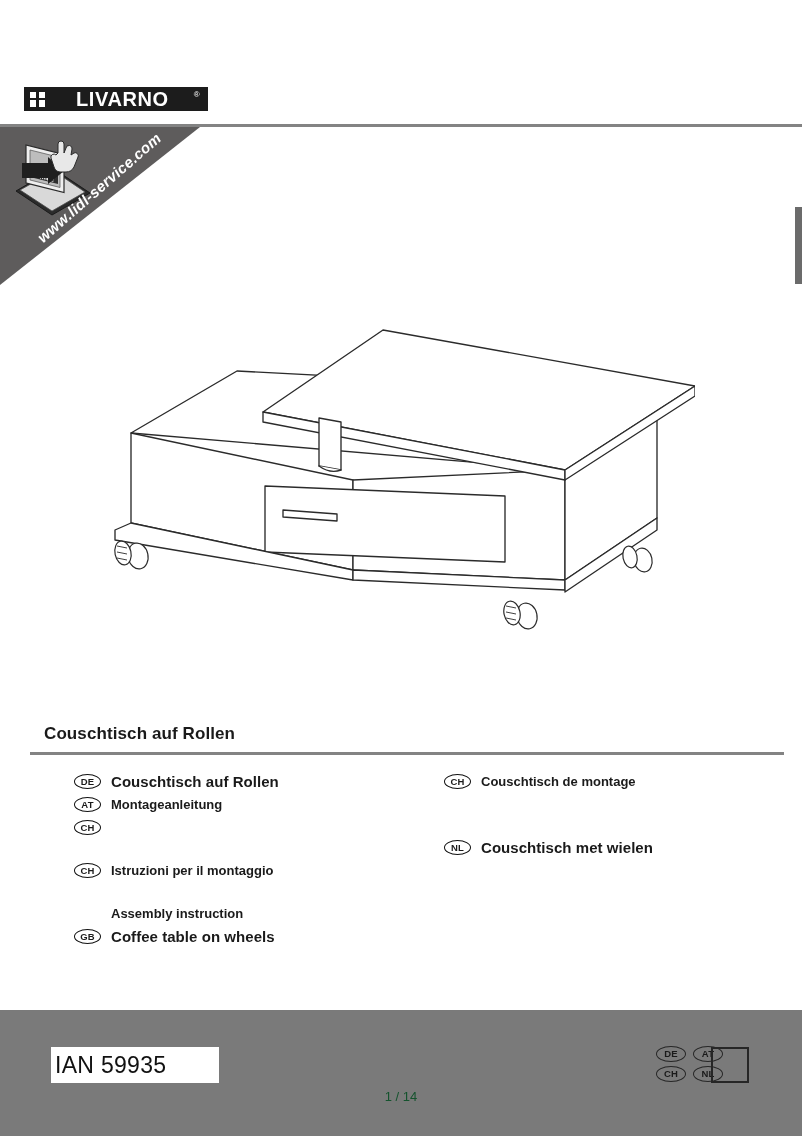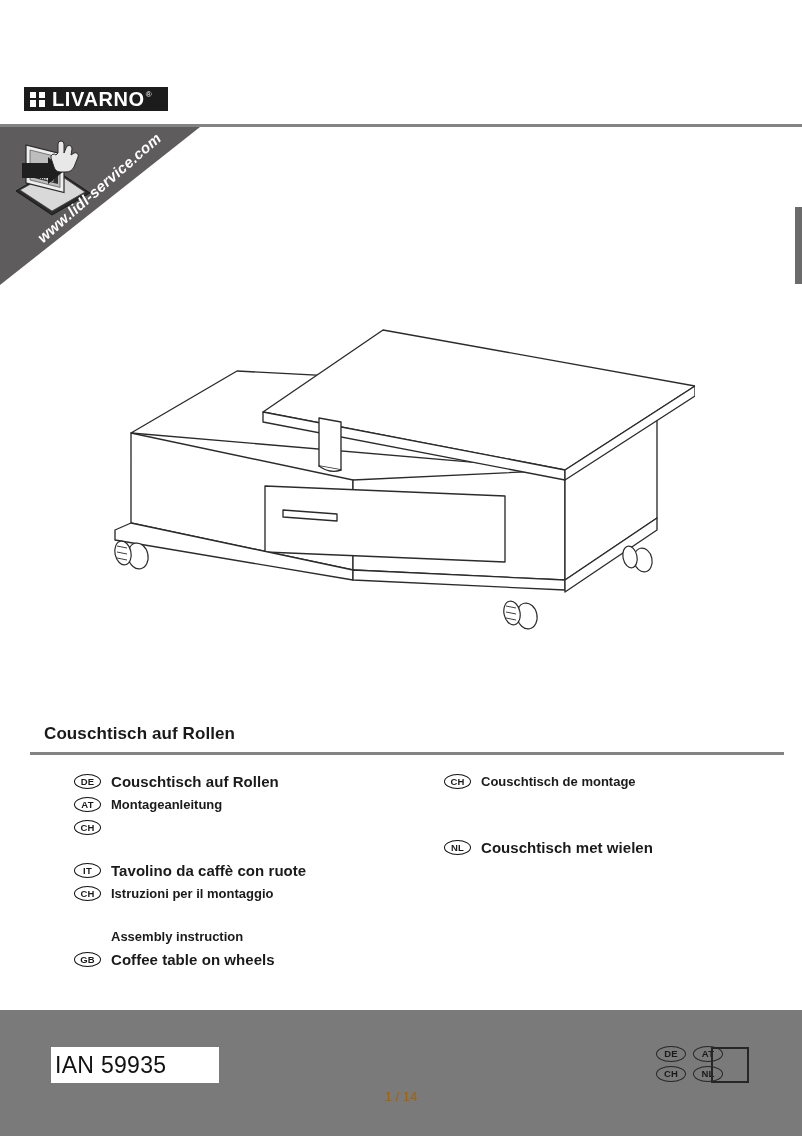--- a/index.html
+++ b/index.html
@@ -18,21 +18,22 @@
 
   
   .logo-box {
     position: absolute;
     left: 24px;
     top: 87px;
     height: 24px;
     background: #1c1c1c;
     display: flex;
     align-items: center;
-    padding: 0 16px 0 6px;
+    padding: 0 8px 0 6px;
+    gap: 24px;
   }
   .logo-grid {
     width: 15px;
     height: 15px;
     display: grid;
     grid-template-columns: 1fr 1fr;
     grid-template-rows: 1fr 1fr;
     gap: 2.5px;
     margin-right: 7px;
   }
@@ -211,21 +212,21 @@
     color: #111111;
     letter-spacing: 0.3px;
   }
   .page-num {
     position: absolute;
     left: 0;
     top: 1089px;
     width: 802px;
     text-align: center;
     font-size: 13px;
-    color: #a16207;
+    color: #14532d;
   }
   .footer-flags {
     position: absolute;
     left: 630px;
     top: 1046px;
     display: grid;
     grid-template-columns: 34px 34px;
     grid-template-rows: 18px 18px;
     gap: 2px 3px;
   }
@@ -352,24 +353,20 @@
       <span class="flag">AT</span>
       <span class="lang-sub">Montageanleitung</span>
     </div>
     <div class="lang-row">
       <span class="flag">CH</span>
     </div>
   </div>
 
   <div class="lang-group">
     <div class="lang-row">
-      <span class="flag">IT</span>
-      <span class="lang-name">Tavolino da caffè con ruote</span>
-    </div>
-    <div class="lang-row">
       <span class="flag">CH</span>
       <span class="lang-sub">Istruzioni per il montaggio</span>
     </div>
   </div>
 
   <div class="lang-group">
     <div class="lang-row">
       <span class="flag blank"></span>
       <span class="lang-sub">Assembly instruction</span>
     </div>

